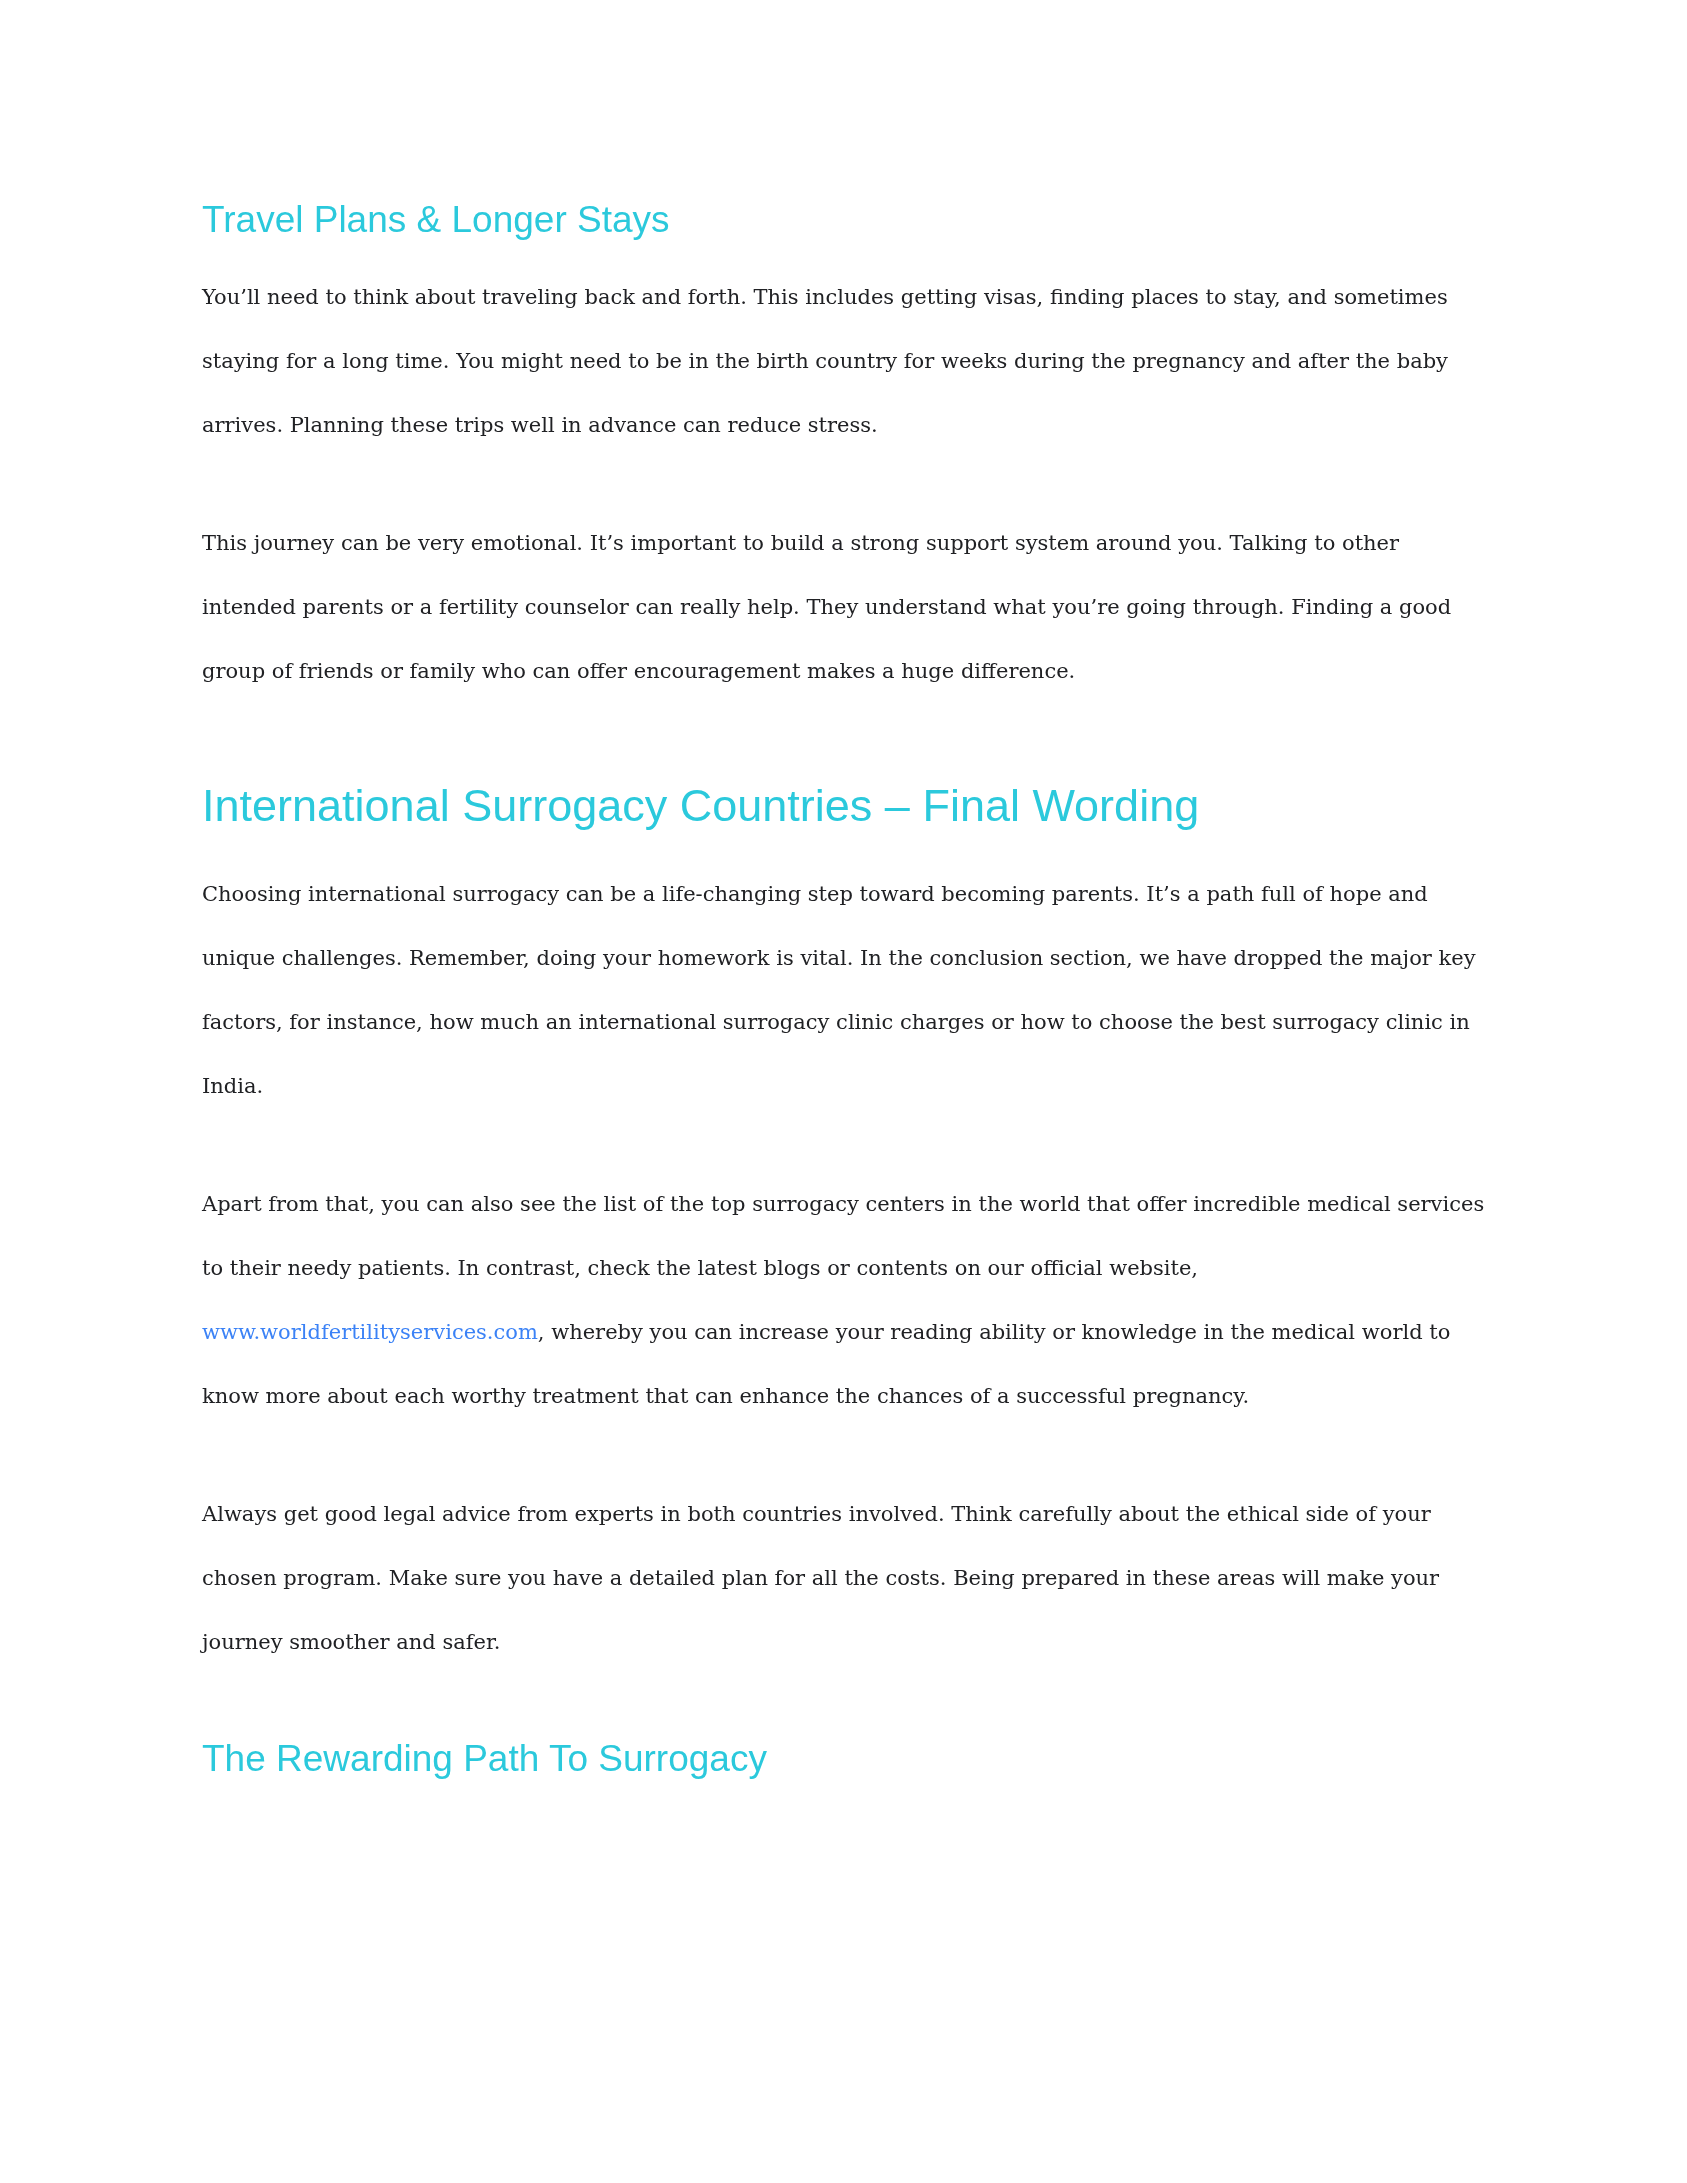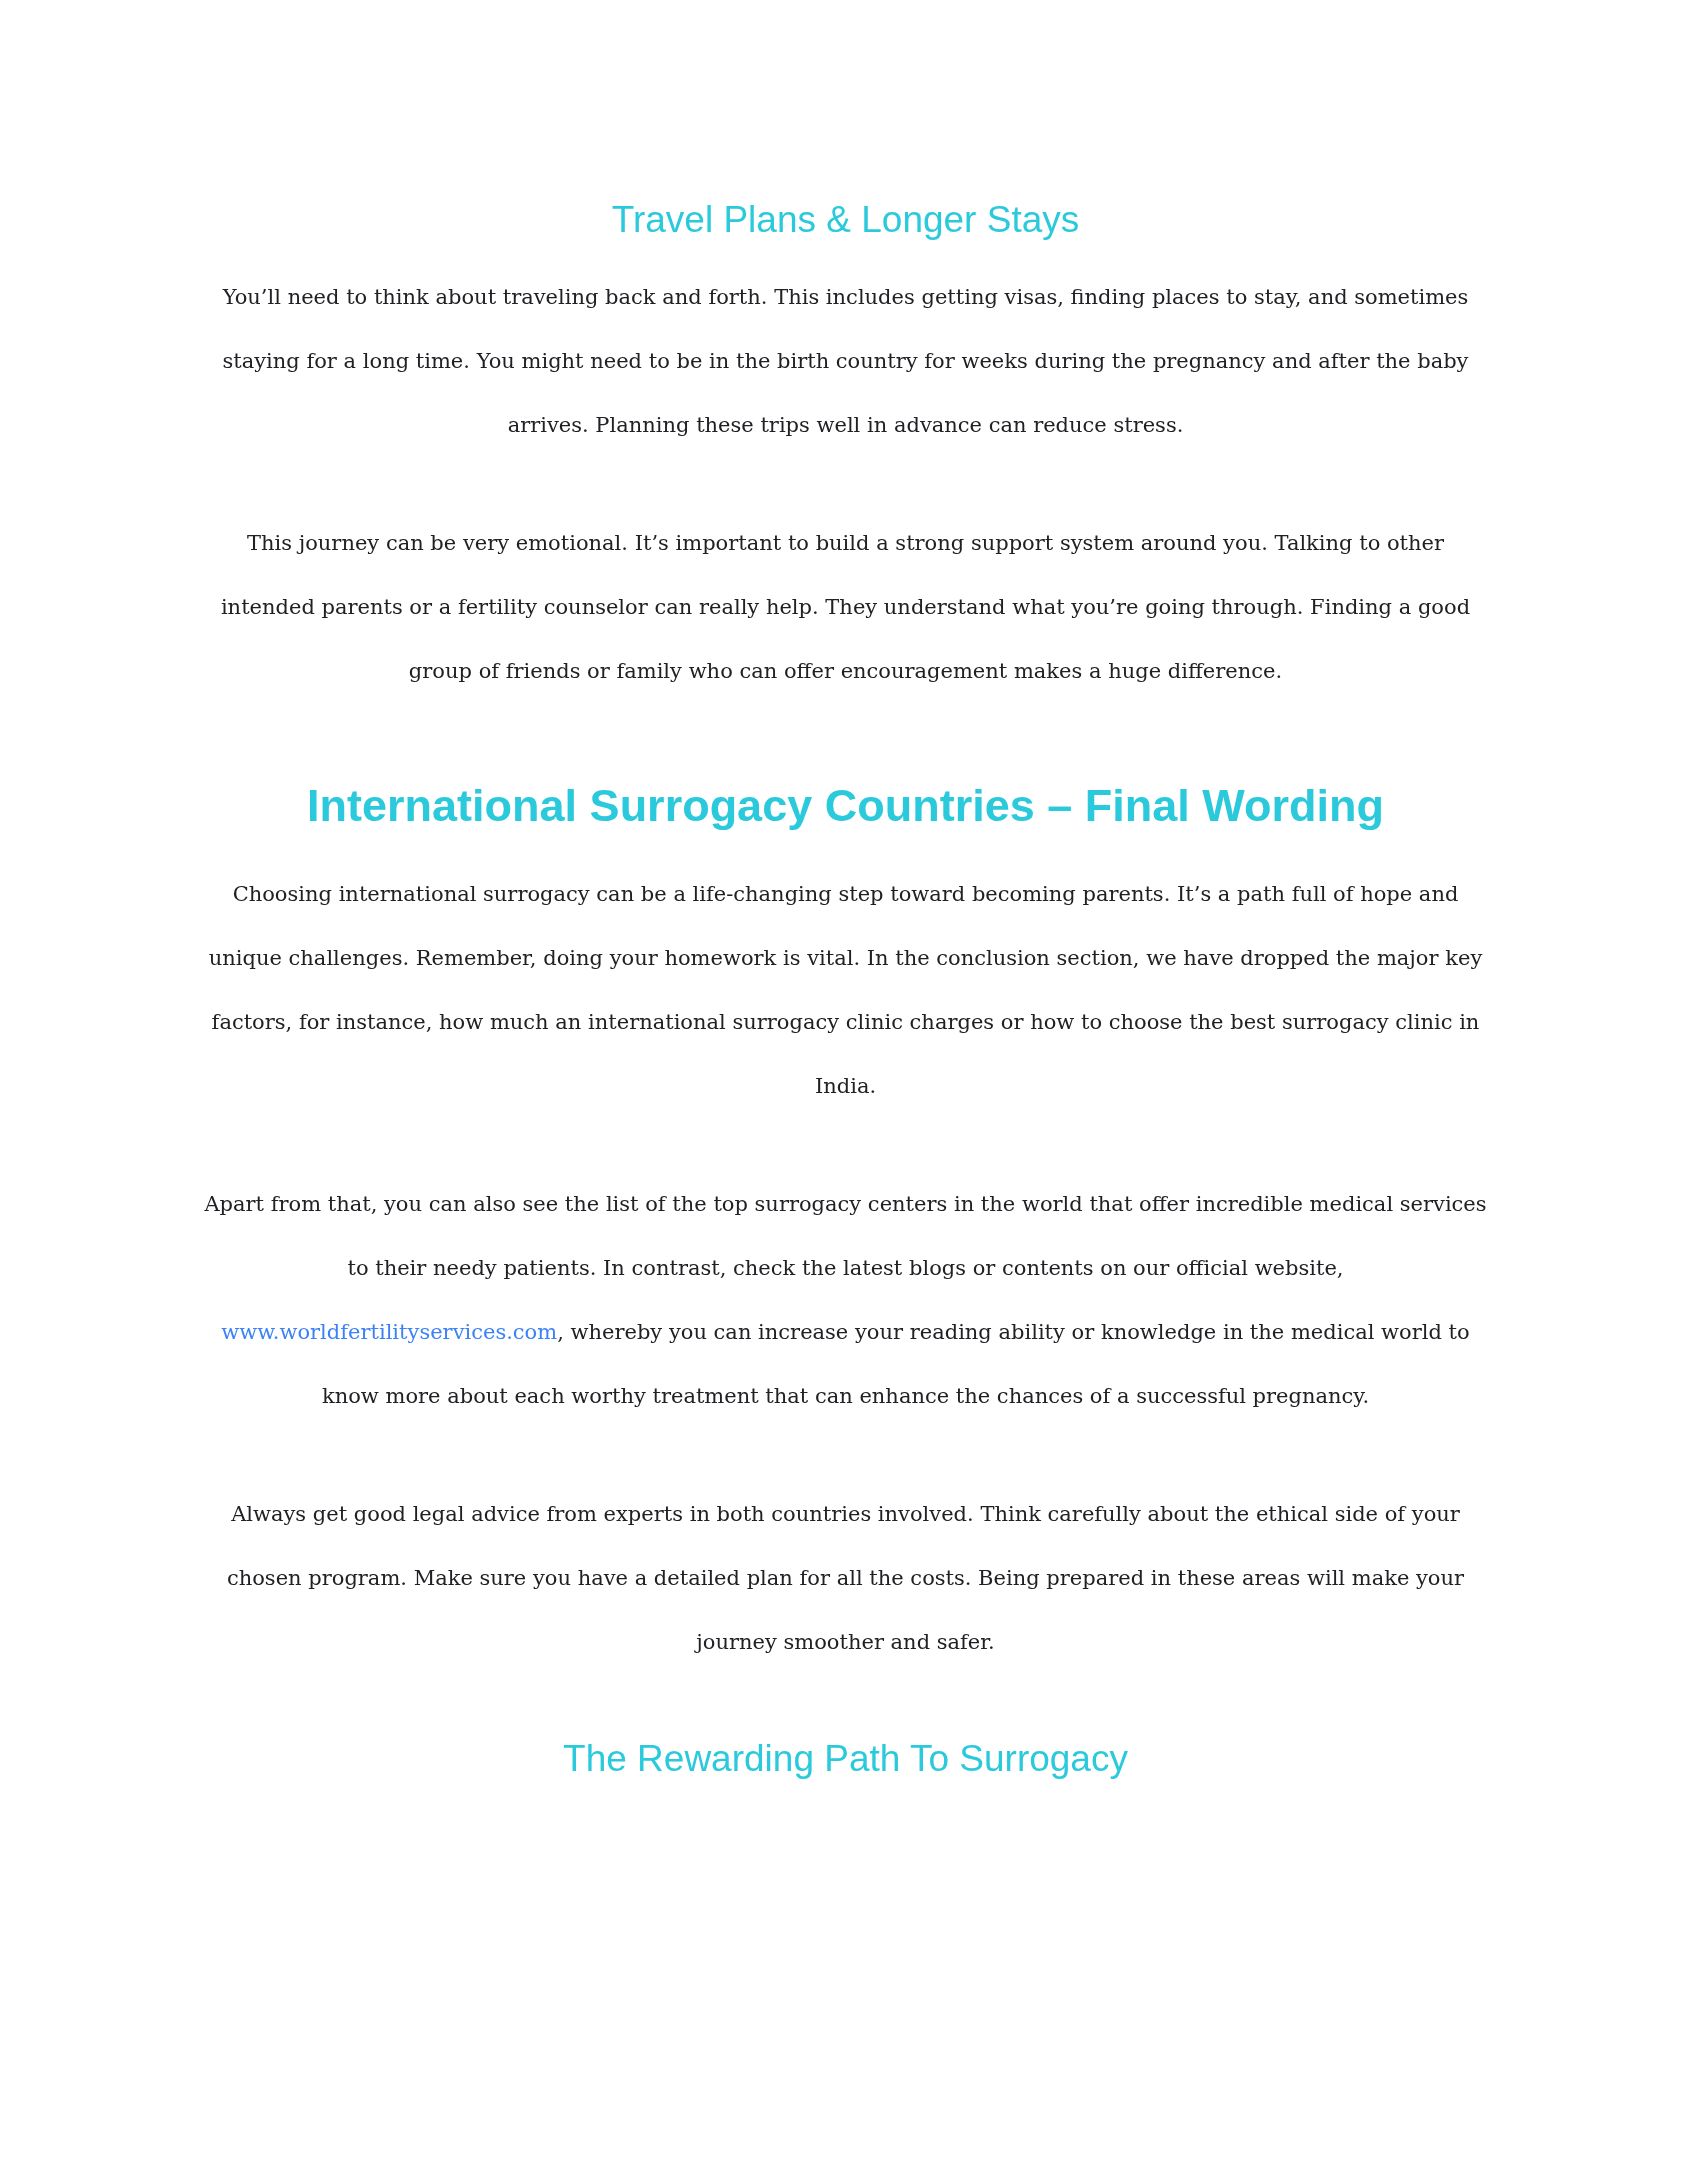--- a/index.html
+++ b/index.html
@@ -1,15 +1,15 @@
 <!DOCTYPE html>
 <html style="font-size:10.5px"><head>
 <meta charset="utf-8">
 <style>
-  * { margin: 0; padding: 0; box-sizing: border-box; text-align: center; }
+  * { margin: 0; padding: 0; box-sizing: border-box; }
 
   html, body {
     background: #ffffff;
   }
 
   body {
     width: 1687px;
     height: 2183px;
     overflow: hidden;
     font-family: "DejaVu Serif", serif;
@@ -30,21 +30,21 @@
     color: #2bc9dc;
     margin: 63px 0 22.4px 0;
   }
 
   .doc-h3:first-child {
     margin-top: 0;
   }
 
   .doc-h1 {
     font-family: "Liberation Sans", sans-serif;
-    font-weight: 700;
+    font-weight: 400;
     font-size: 45px;
     line-height: 1.2;
     color: #2bc9dc;
     margin: 76px 0 29px 0;
   }
 
   .doc-p {
     font-family: "DejaVu Serif", serif;
     font-size: 21px;
     line-height: 64px;

